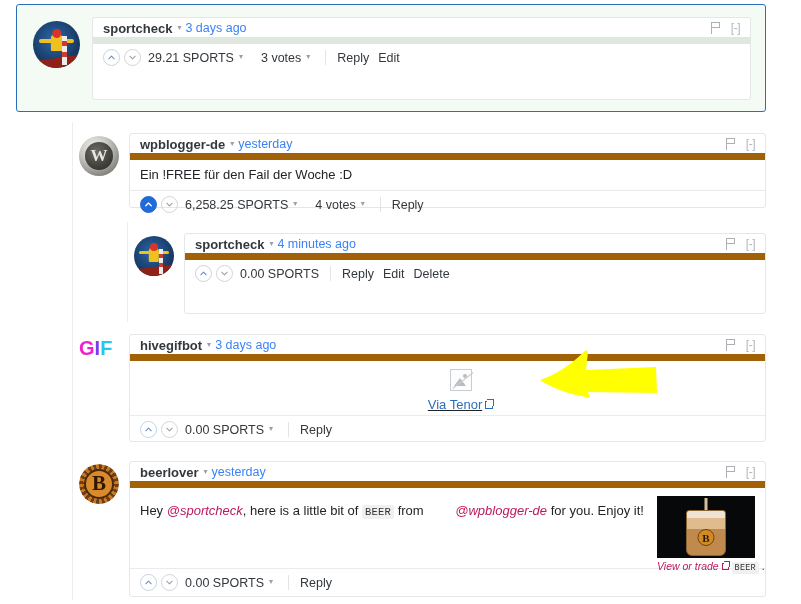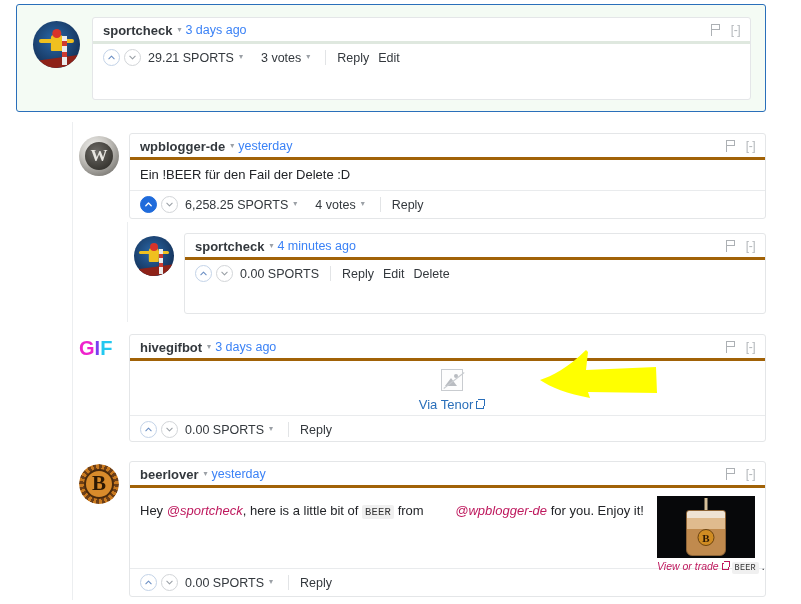--- a/index.html
+++ b/index.html
@@ -31,21 +31,21 @@
   }
   .comment.highlighted .row { background: transparent; }
   .comment.highlighted .row-head,
   .comment.highlighted .row-body { border-bottom-color: #dfe8df; }
 
   .row {
     box-sizing: border-box;
     position: relative;
   }
   .row-head {
-    border-bottom: 3px solid #a16207;
+    border-bottom: 7px solid #a16207;
     padding: 6px 10px 5px 10px;
     display: flex;
     align-items: center;
     height: 26px;
     box-sizing: border-box;
     text-align: center;
   }
   .row-body {
     border-bottom: 1px solid #e9ebed;
     padding: 6px 10px 7px 10px;
@@ -451,32 +451,32 @@
       <span class="action">Reply</span>
       <span class="action">Edit</span>
     </div>
   </div>
 </div>
 
 <div class="avatar av-wp" style="left:79px; top:136px; width:40px; height:40px;">
   <div class="wp-ring">W</div>
 </div>
 
-<div class="comment" style="left:129px; top:133px; width:637px; height:86px;">
+<div class="comment" style="left:129px; top:133px; width:637px; height:75px;">
   <div class="row row-head">
     <span class="author">wpblogger-de</span>
     <span class="caret">▾</span>
     <span class="timestamp">yesterday</span>
     <span class="head-right">
       <span class="flag-icon"></span>
       <span class="collapse-btn">[-]</span>
     </span>
   </div>
   <div class="row row-body">
-    <span class="body-text">Ein !BEER für den Fail der Delete :D</span>
+    <span class="body-text">Ein !FREE für den Fail der Woche :D</span>
   </div>
   <div class="row row-foot">
     <span class="vote-up active">
       <svg class="chev" viewBox="0 0 10 10">
         <path d="M2 6.4 L5 3.4 L8 6.4" fill="none" stroke="currentColor" stroke-width="1.5" stroke-linecap="round" stroke-linejoin="round"></path>
       </svg>
     </span>
     <span class="vote-dn">
       <svg class="chev" viewBox="0 0 10 10">
         <path d="M2 3.6 L5 6.6 L8 3.6" fill="none" stroke="currentColor" stroke-width="1.2" stroke-linecap="round" stroke-linejoin="round"></path>
@@ -537,21 +537,21 @@
     <span class="author">hivegifbot</span>
     <span class="caret">▾</span>
     <span class="timestamp">3 days ago</span>
     <span class="head-right">
       <span class="flag-icon"></span>
       <span class="collapse-btn">[-]</span>
     </span>
   </div>
 
   <div class="row" style="border-bottom:1px solid #e9ebed; height:55px; position:relative;">
-    <div class="tenor-wrap" style="position:absolute; left:4px; right:0; top:0; width:100%;">
+    <div class="tenor-wrap" style="position:absolute; left:13px; right:0; top:0; width:100%;text-decoration:underline;">
       <span class="broken-img">
         <span class="mountain"></span>
         <span class="sun"></span>
         <span class="slash"></span>
       </span>
       <a class="tenor-link" href="#" style="text-decoration:none;">
         <span>Via Tenor</span><span class="ext"></span>
       </a>
     </div>
   </div>

